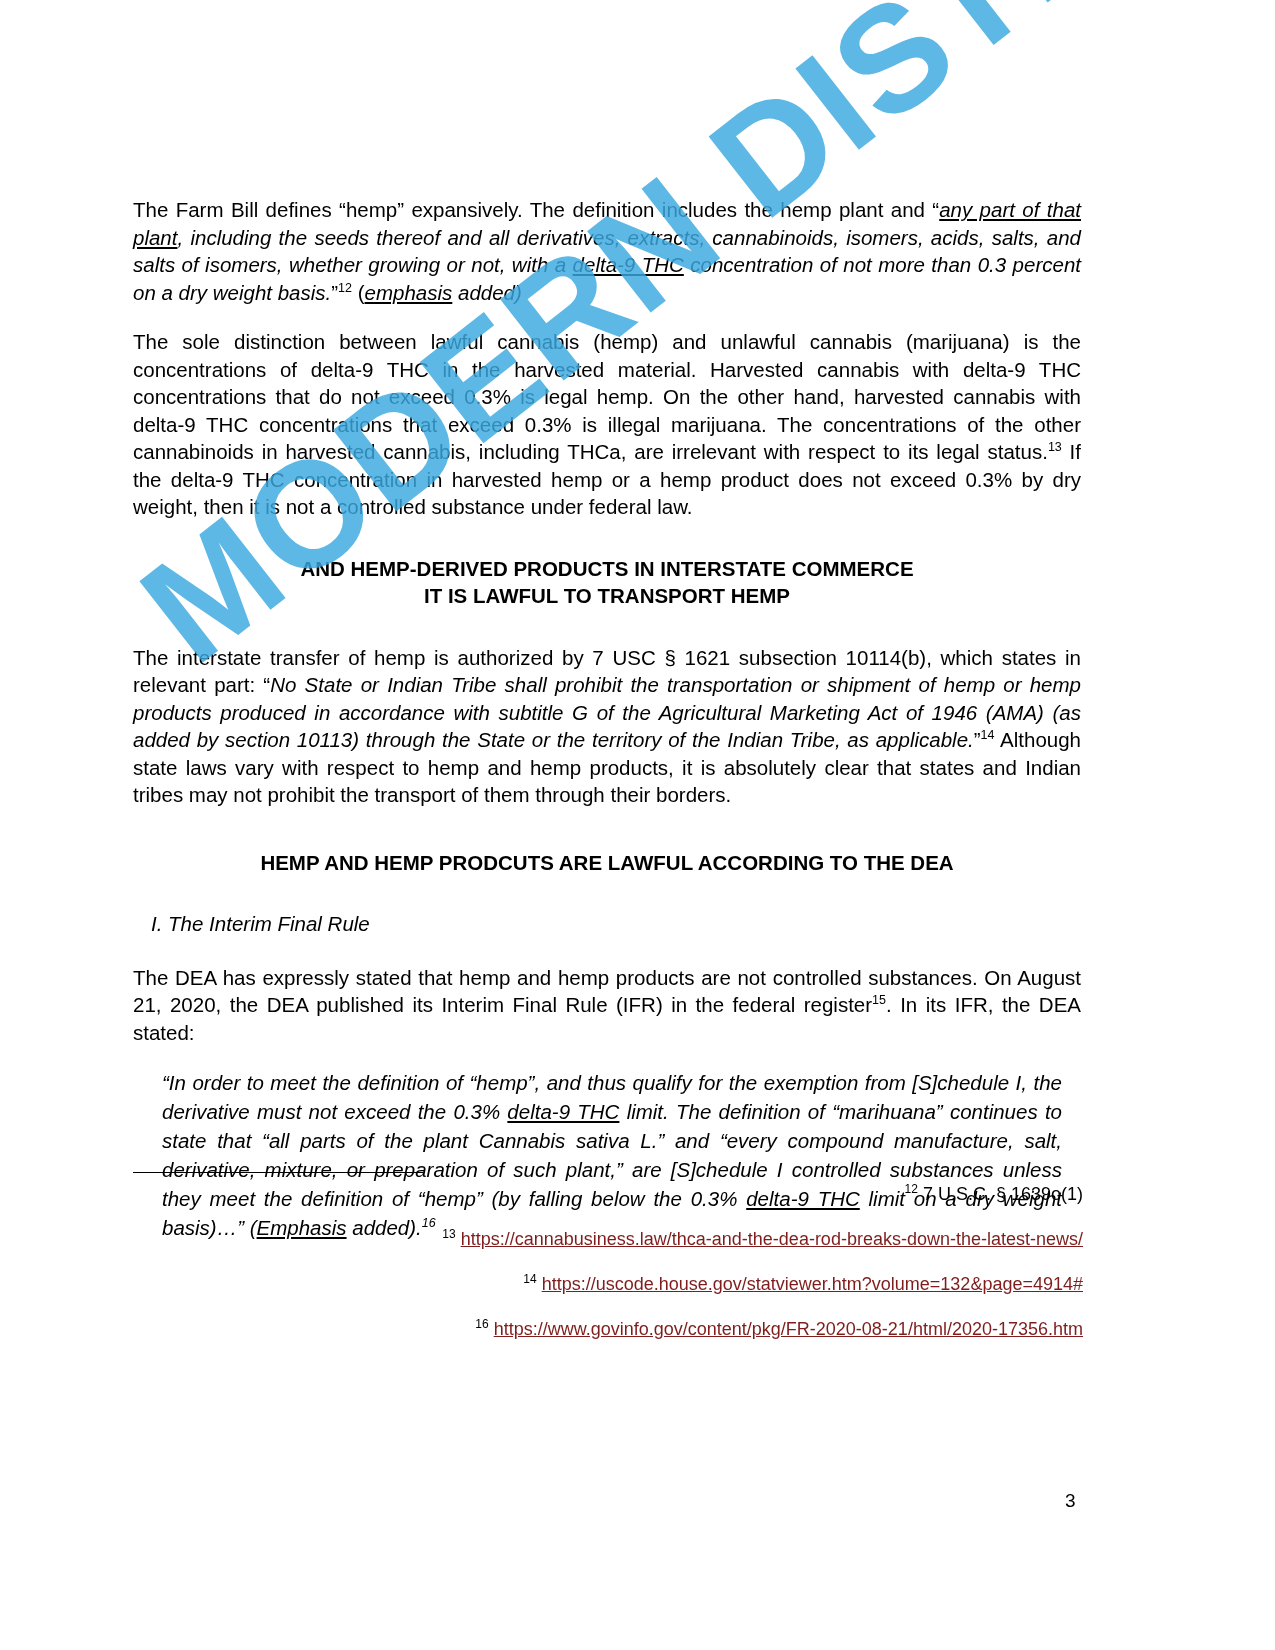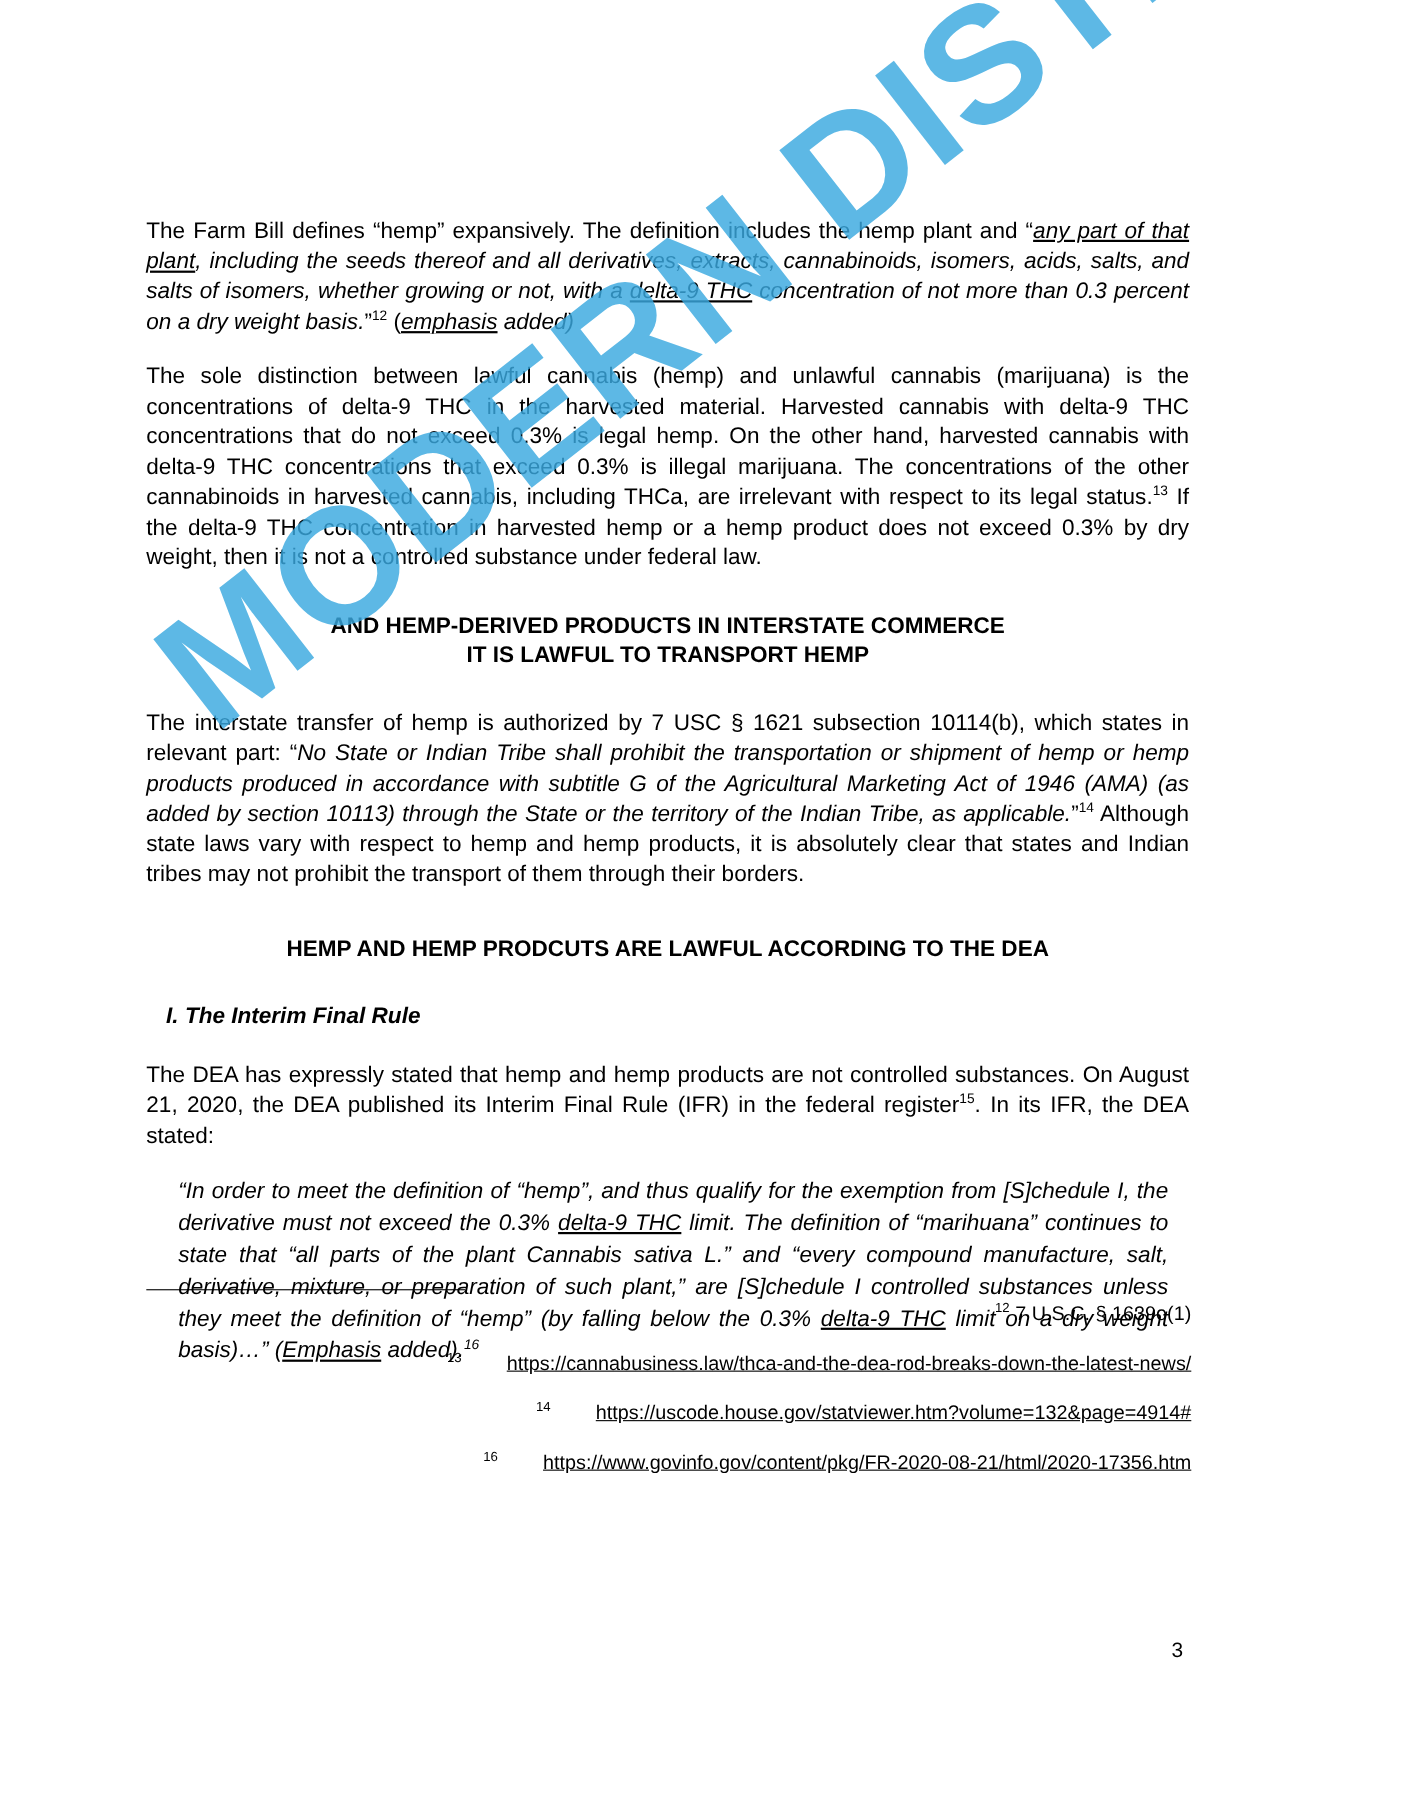--- a/index.html
+++ b/index.html
@@ -48,21 +48,20 @@
     margin: 34px 0 34px 0;
   }
   .head-block2 {
     margin: 40px 0 34px 0;
   }
   .sub-head {
     font-style: italic;
     font-size: 20.5px;
     line-height: 27.5px;
     margin: 0 0 26px 18px;
-    font-weight: bold;
   }
   .blockquote {
     margin: 0 0 10px 29px;
     width: 900px;
     font-style: italic;
     font-size: 20.5px;
     line-height: 29px;
     text-align: justify;
   }
   .it { font-style: italic; }
@@ -88,23 +87,22 @@
     line-height: 25px;
     text-align: right;
   }
   .fn {
     margin: 0 0 20px 0;
   }
   .fn sup {
     font-size: 12px;
   }
   .fn a, .link {
-    color: #000000;
+    color: #7f1d1d;
     text-decoration: underline;
-    margin-left: 36px;
   }
   .page-num {
     position: absolute;
     left: 1065px;
     top: 1490px;
     font-size: 19px;
   }
   
   .watermark {
     position: absolute;

